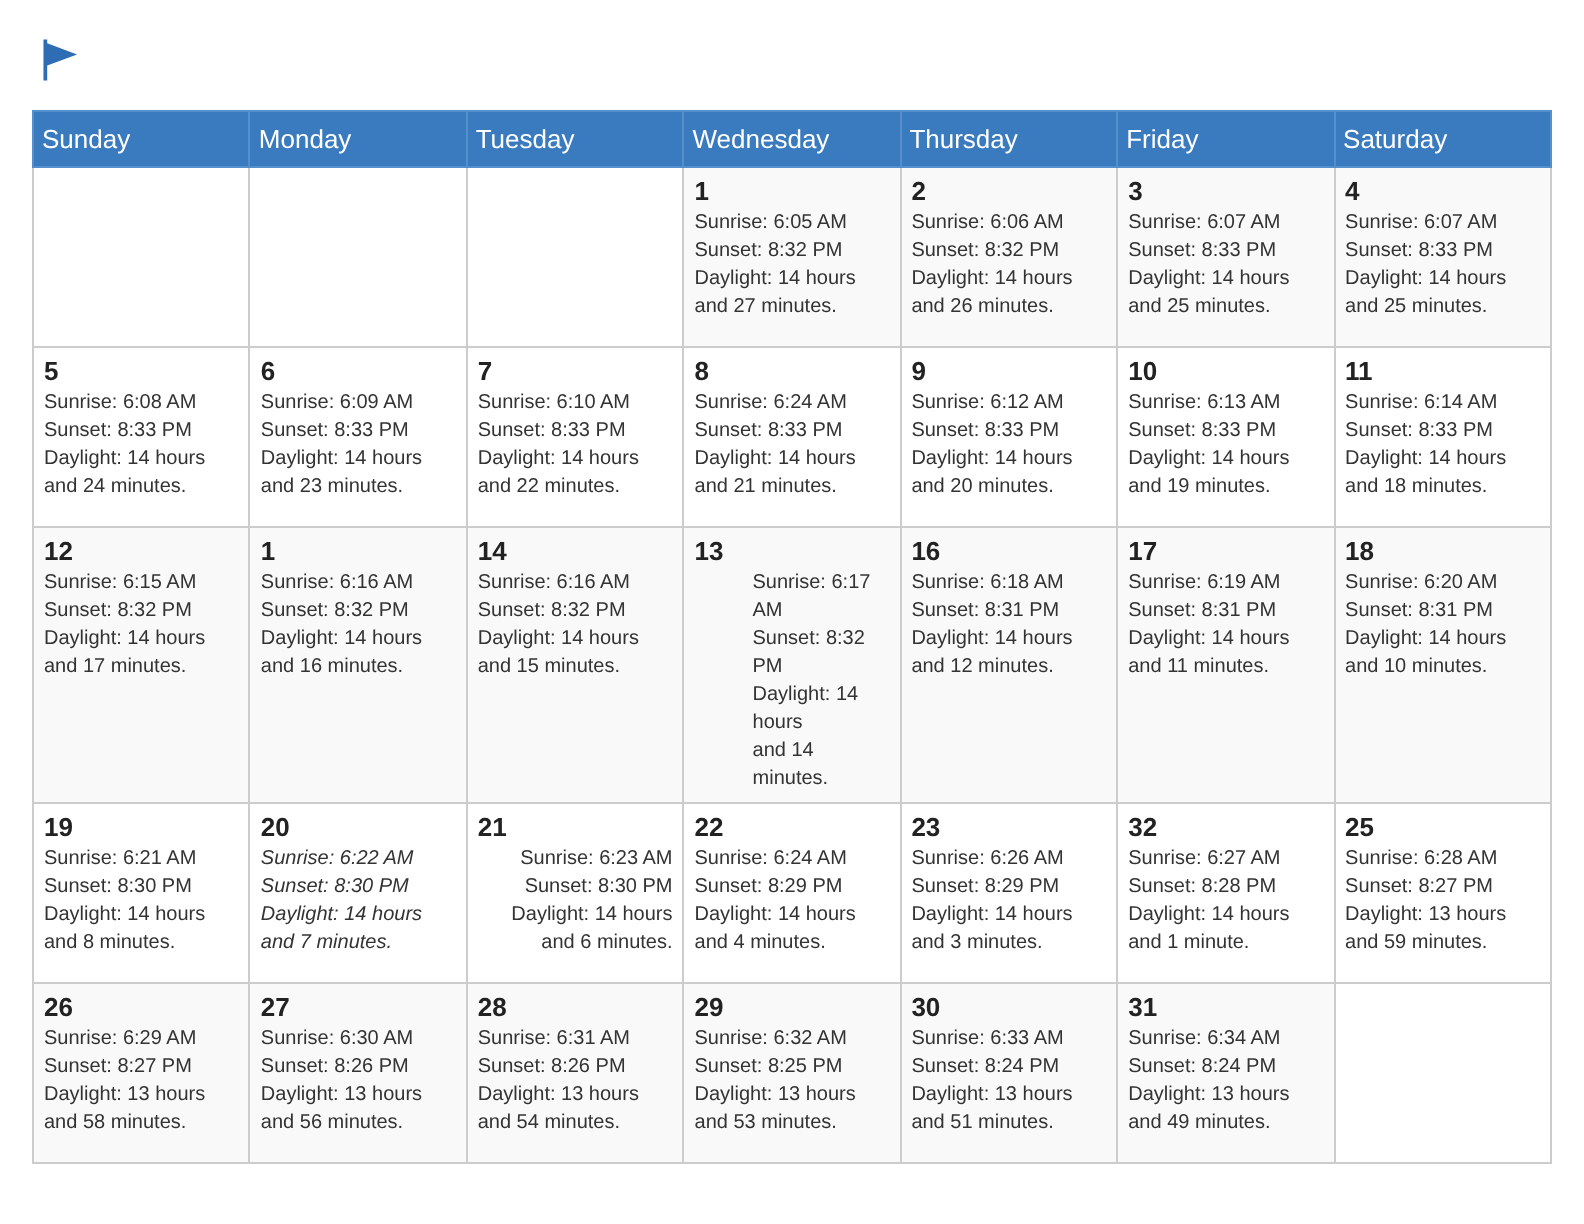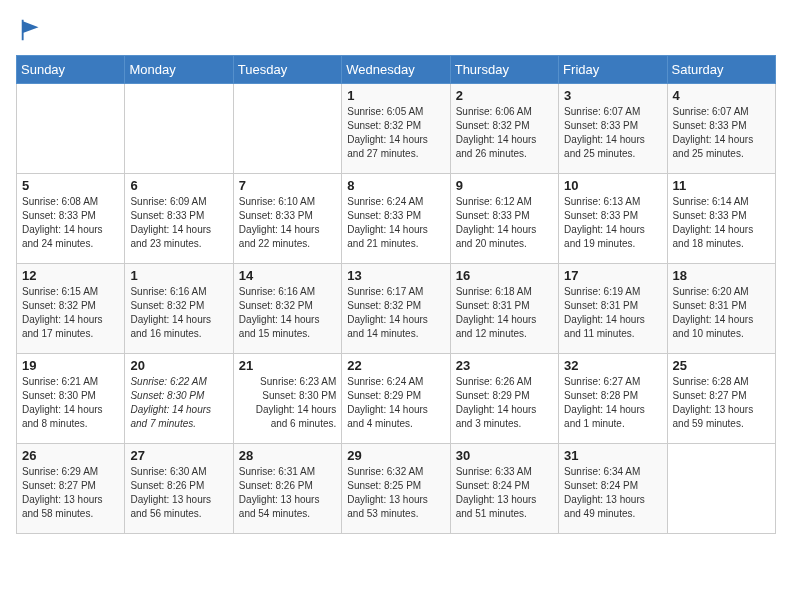--- a/index.html
+++ b/index.html
@@ -224,21 +224,21 @@
         </td>
         <td>
           <span class="day-number">14</span>
           <div class="day-info" style="white-space: pre-line;">Sunrise: 6:16 AM
 Sunset: 8:32 PM
 Daylight: 14 hours
 and 15 minutes.</div>
         </td>
         <td>
           <span class="day-number">13</span>
-          <div class="day-info" style="white-space: pre-line;">Sunrise: 6:17 AM
+          <div class="day-info" style="white-space: pre-line; margin-left: 29px;">Sunrise: 6:17 AM
 Sunset: 8:32 PM
 Daylight: 14 hours
 and 14 minutes.</div>
         </td>
         <td>
           <span class="day-number">16</span>
           <div class="day-info" style="white-space: pre-line;">Sunrise: 6:18 AM
 Sunset: 8:31 PM
 Daylight: 14 hours
 and 12 minutes.</div>

